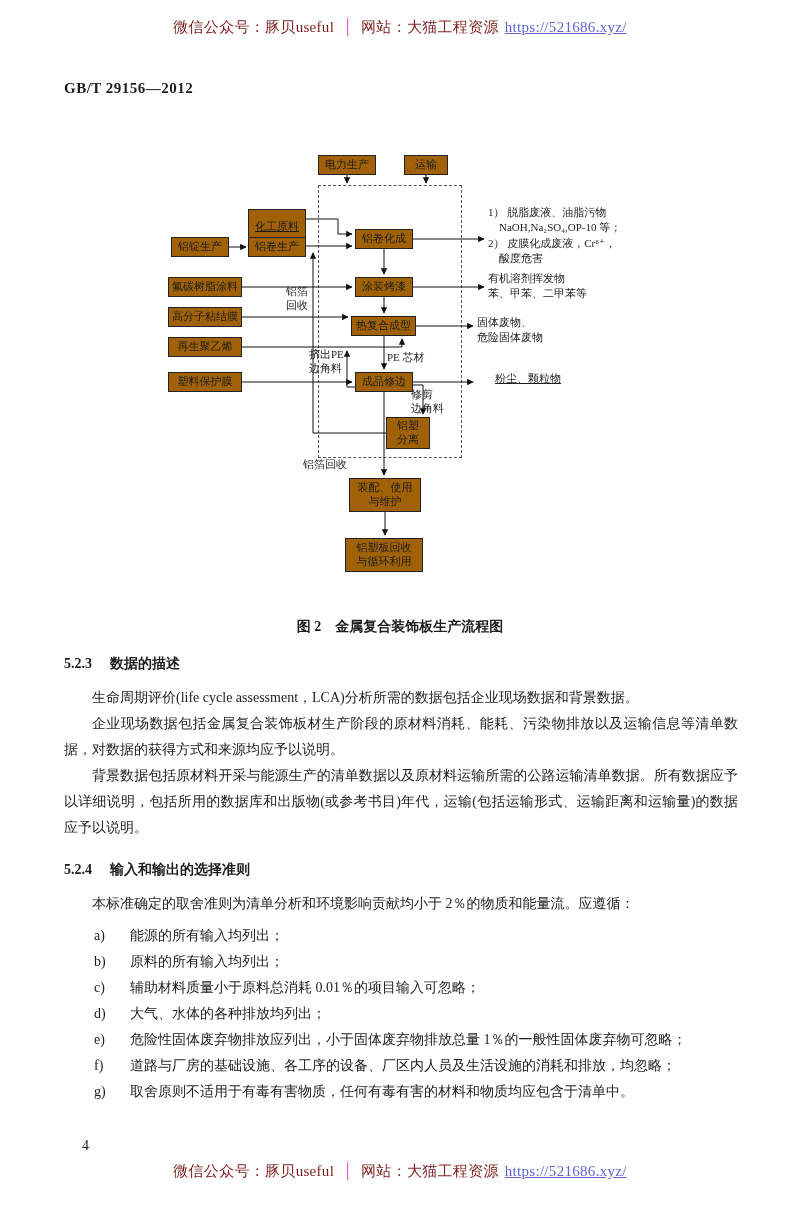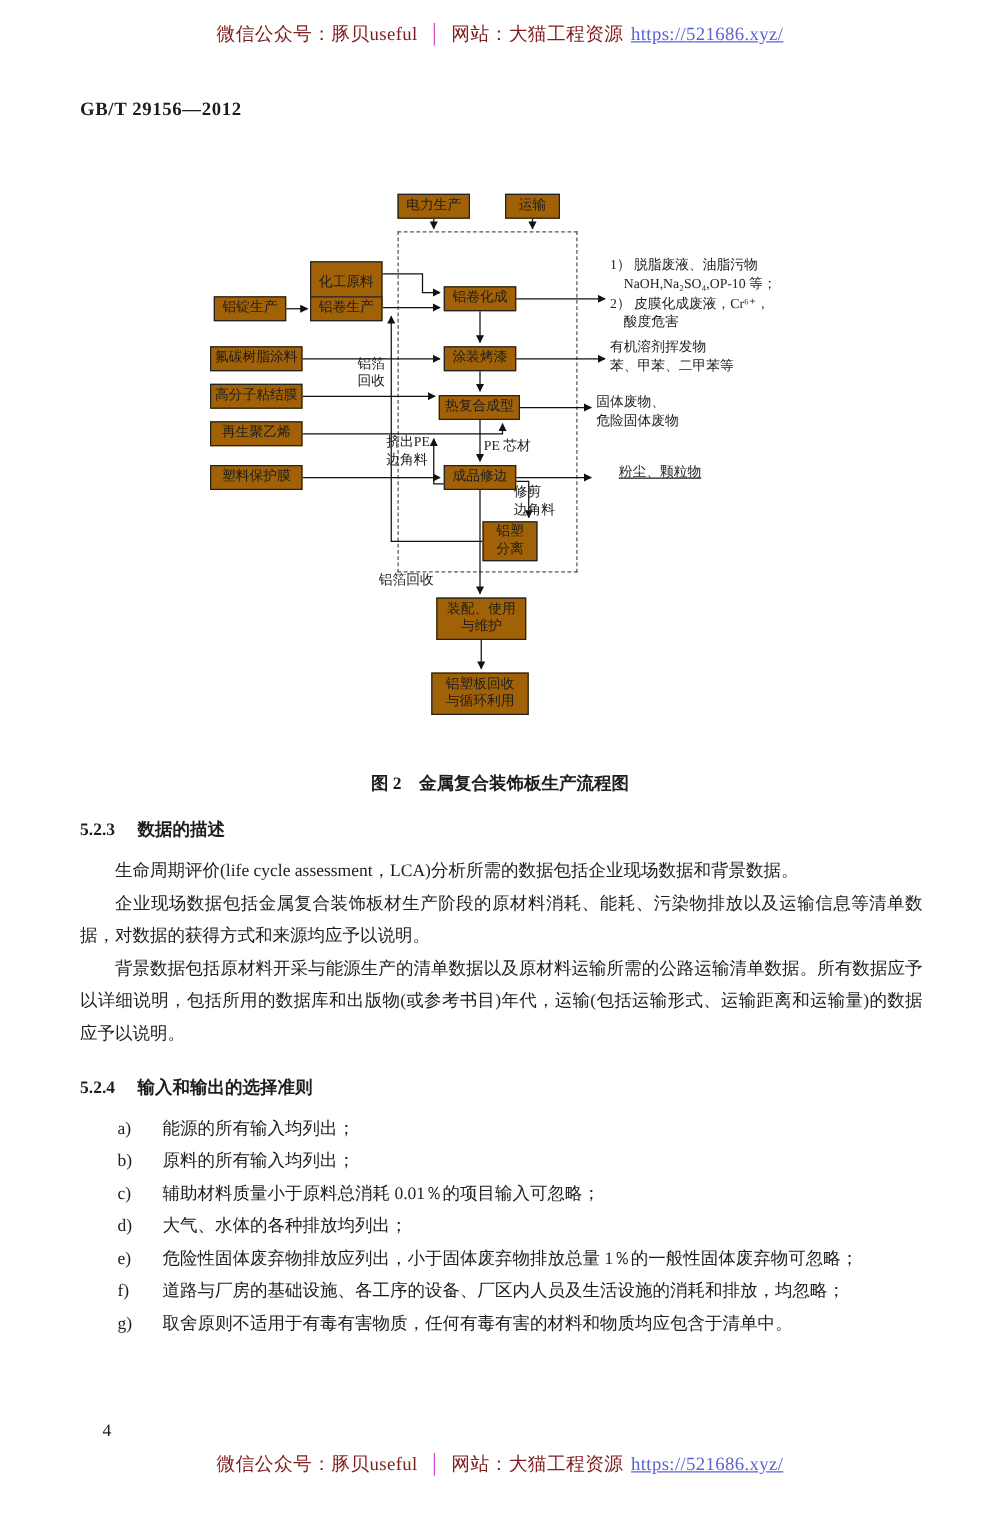--- a/index.html
+++ b/index.html
@@ -84,21 +84,21 @@
       <path d="M258,237 H318" marker-end="url(#arr)"></path>
       <path d="M229,247 V330" marker-end="url(#arr)"></path>
       <path d="M258,240 H268 V269" marker-end="url(#arr)"></path>
       <path d="M231,288 H158 V108" marker-end="url(#arr)"></path>
       <path d="M230,367 V390" marker-end="url(#arr)"></path>
     </g>
   </svg>
 
   <div class="node" style="left:163px; top:10px; width:58px; height:20px;">电力生产</div>
   <div class="node" style="left:249px; top:10px; width:44px; height:20px;">运输</div>
-  <div class="node" style="left:93px; top:64px; width:58px; height:36px;">化工原料</div>
+  <div class="node" style="left:93px; top:64px; width:58px; height:36px;text-decoration:underline;">化工原料</div>
   <div class="node" style="left:16px; top:92px; width:58px; height:20px;">铝锭生产</div>
   <div class="node" style="left:93px; top:92px; width:58px; height:20px;">铝卷生产</div>
   <div class="node" style="left:200px; top:84px; width:58px; height:20px;">铝卷化成</div>
   <div class="node" style="left:13px; top:132px; width:74px; height:20px;">氟碳树脂涂料</div>
   <div class="node" style="left:200px; top:132px; width:58px; height:20px;">涂装烤漆</div>
   <div class="node" style="left:13px; top:162px; width:74px; height:20px;">高分子粘结膜</div>
   <div class="node" style="left:196px; top:171px; width:65px; height:20px;">热复合成型</div>
   <div class="node" style="left:13px; top:192px; width:74px; height:20px;">再生聚乙烯</div>
   <div class="node" style="left:13px; top:227px; width:74px; height:20px;">塑料保护膜</div>
   <div class="node" style="left:200px; top:227px; width:58px; height:20px;">成品修边</div>
@@ -138,20 +138,21 @@
   <div class="sec-heading">
     <span class="sec-num">5.2.3</span><span>数据的描述</span>
   </div>
   <p class="body-p">生命周期评价(life cycle assessment，LCA)分析所需的数据包括企业现场数据和背景数据。</p>
   <p class="body-p">企业现场数据包括金属复合装饰板材生产阶段的原材料消耗、能耗、污染物排放以及运输信息等清单数据，对数据的获得方式和来源均应予以说明。</p>
   <p class="body-p">背景数据包括原材料开采与能源生产的清单数据以及原材料运输所需的公路运输清单数据。所有数据应予以详细说明，包括所用的数据库和出版物(或参考书目)年代，运输(包括运输形式、运输距离和运输量)的数据应予以说明。</p>
 
   <div class="sec-heading second">
     <span class="sec-num">5.2.4</span><span>输入和输出的选择准则</span>
   </div>
+  <p class="intro-p">本标准确定的取舍准则为清单分析和环境影响贡献均小于 2％的物质和能量流。应遵循：</p>
 
   <div class="list-row">
     <span class="li-marker">a)</span>
     <span class="li-text">能源的所有输入均列出；</span>
   </div>
   <div class="list-row">
     <span class="li-marker">b)</span>
     <span class="li-text">原料的所有输入均列出；</span>
   </div>
   <div class="list-row">

